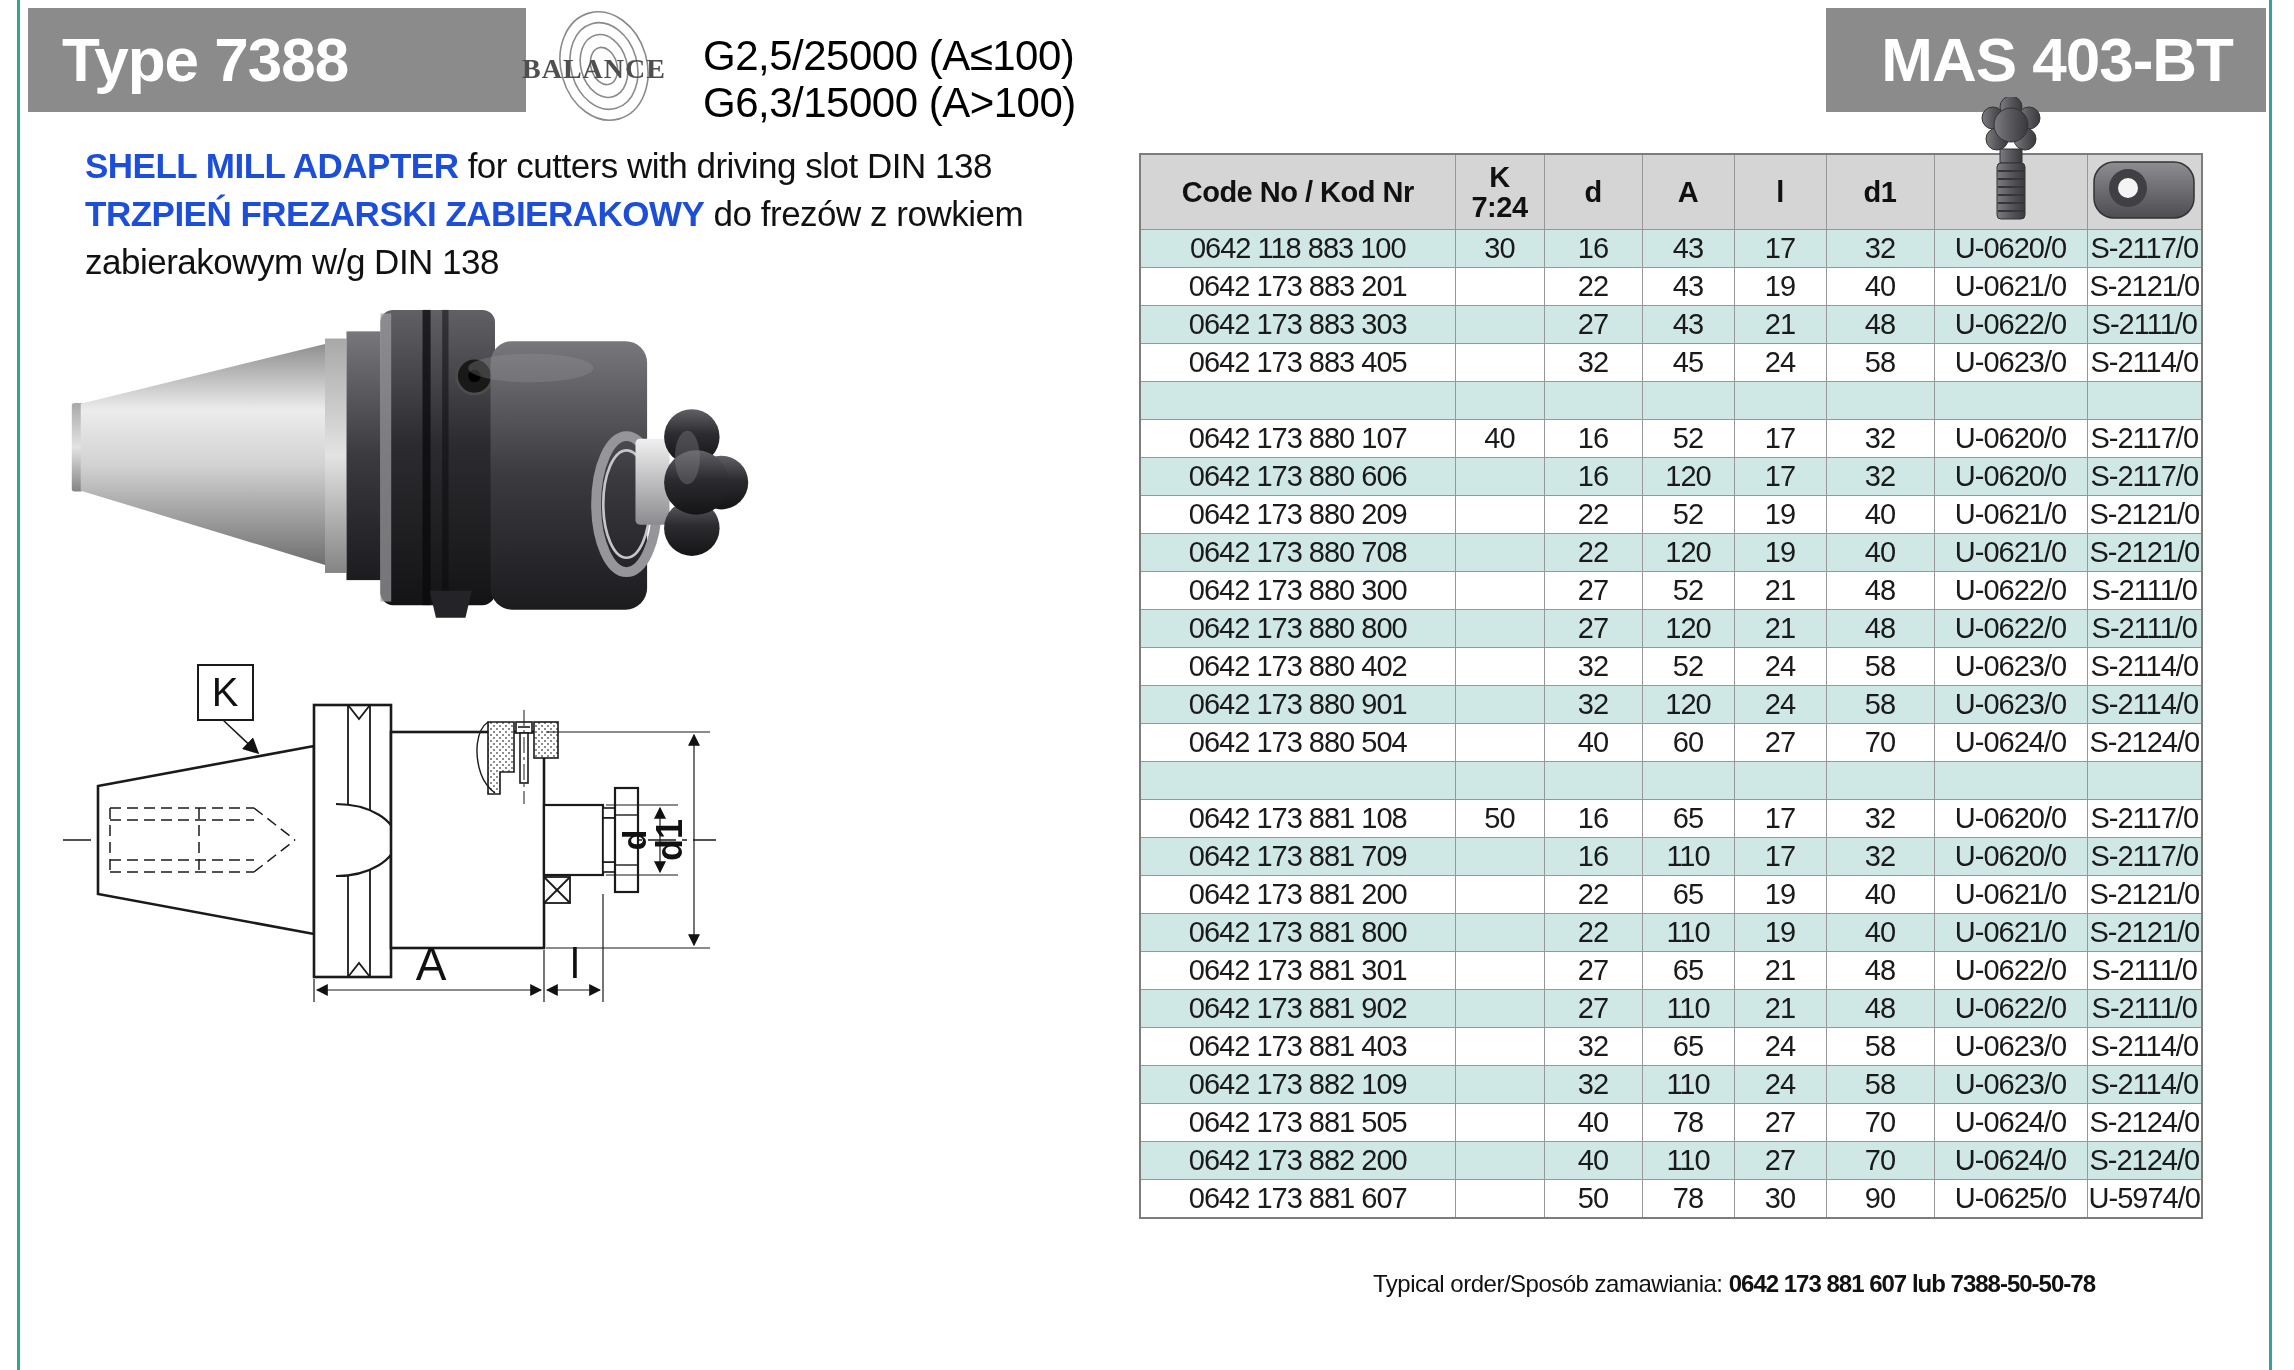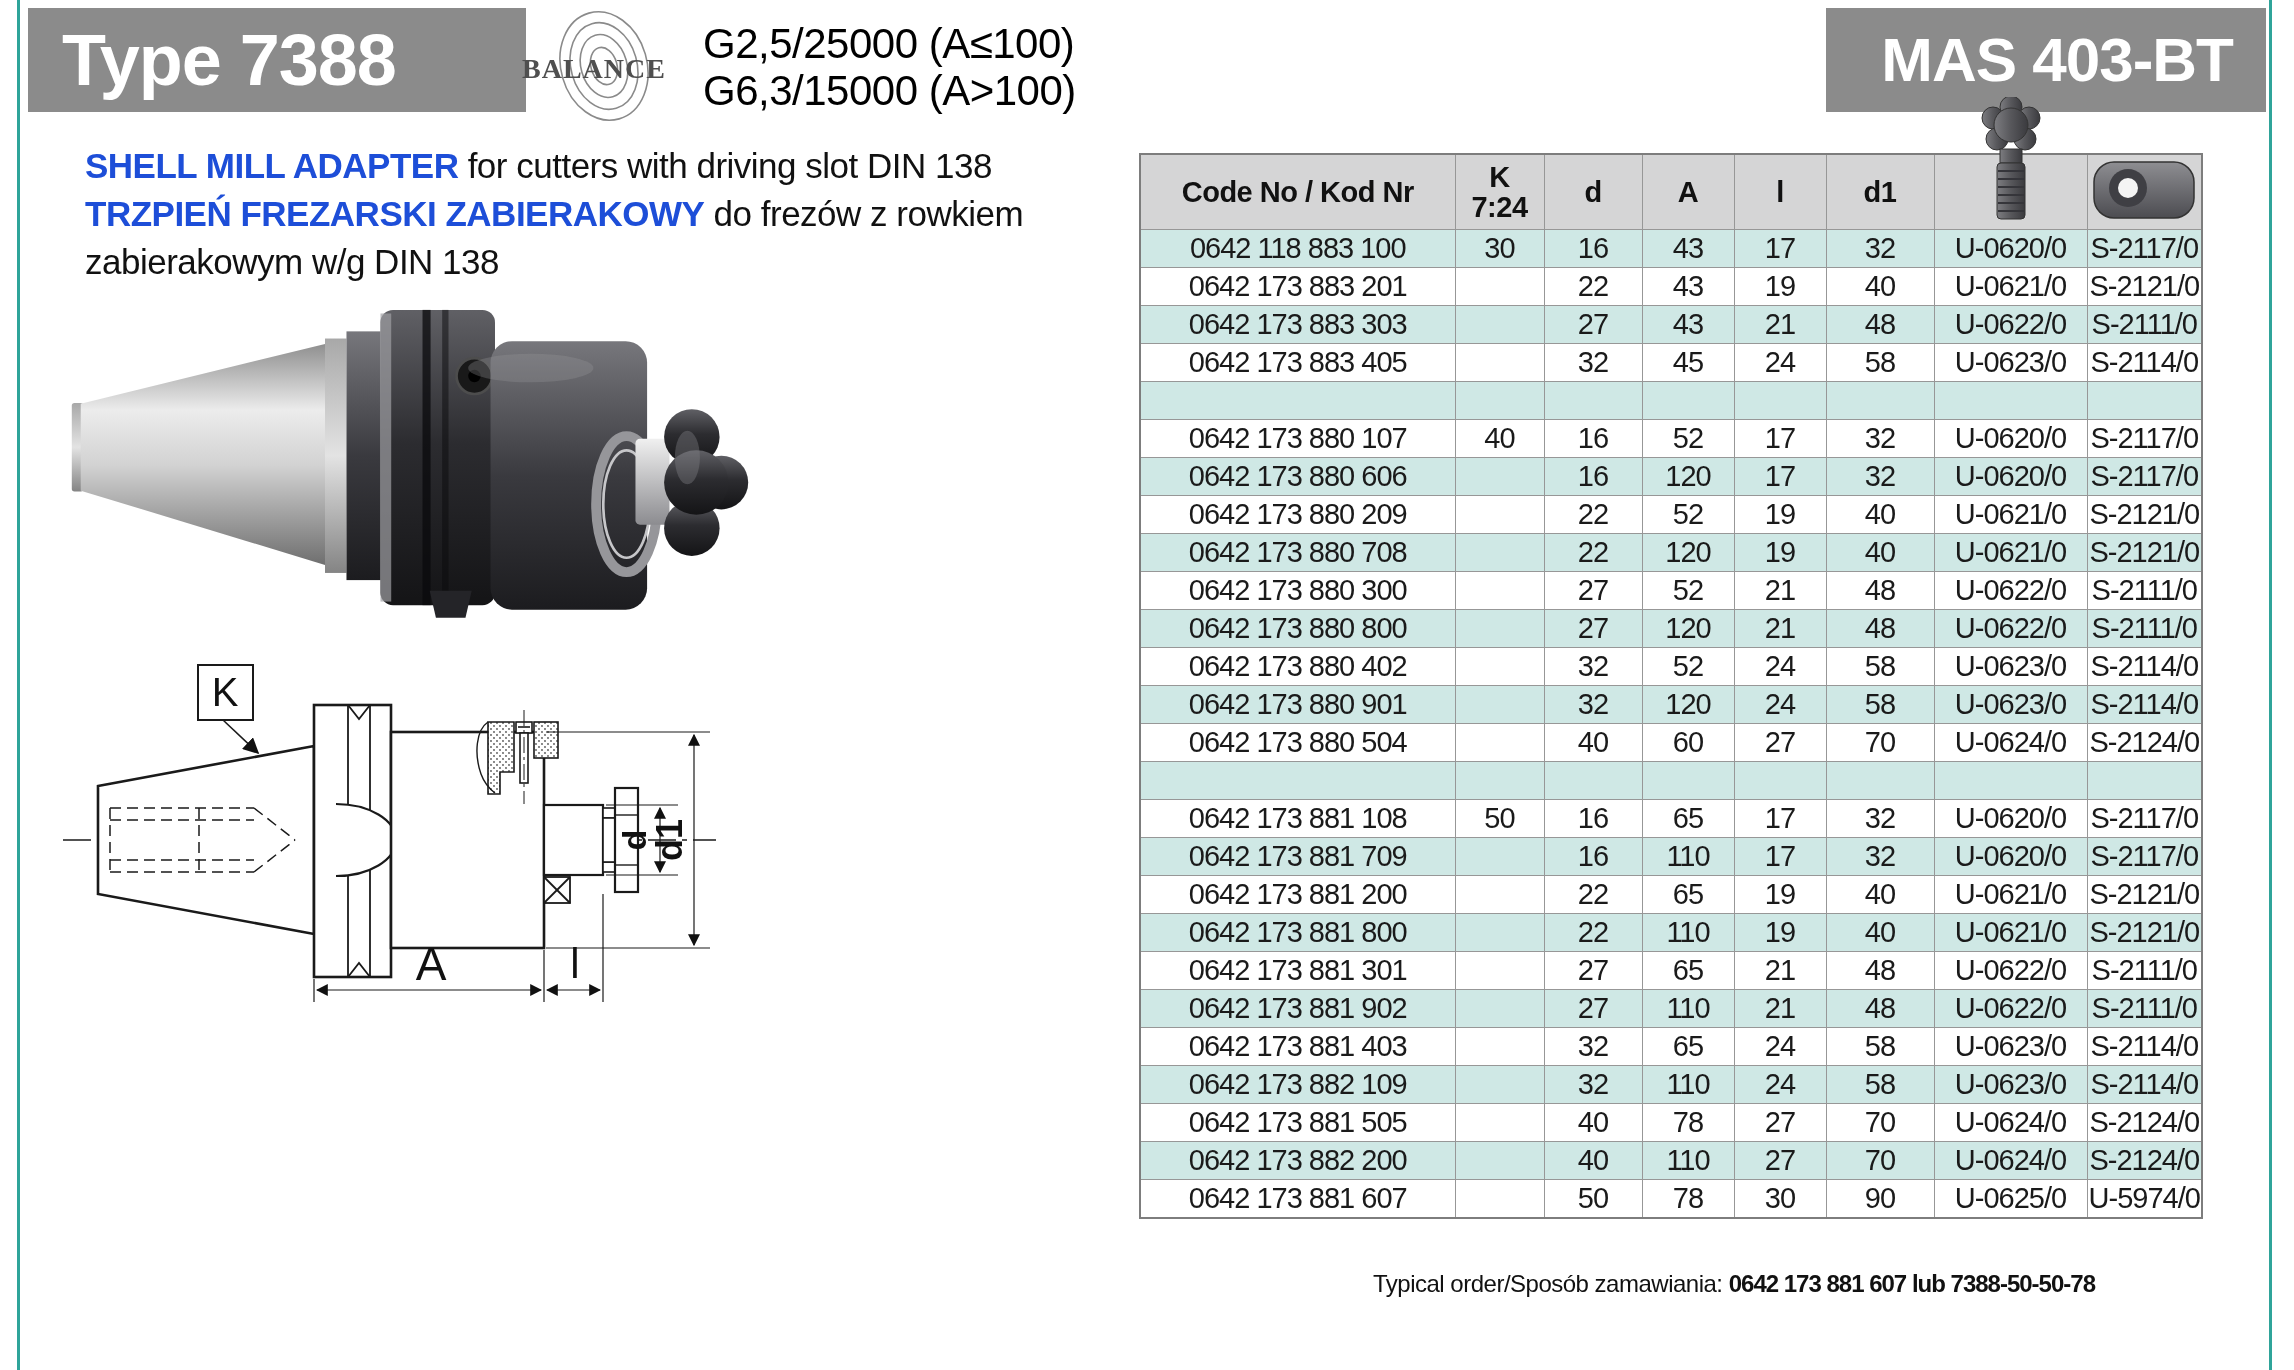--- a/index.html
+++ b/index.html
@@ -3,25 +3,25 @@
 <meta charset="utf-8">
 <style>
   html,body{margin:0;padding:0;background:#fff;}
   .page{position:relative;width:2294px;height:1370px;background:#fff;overflow:hidden;
         font-family:"Liberation Sans",sans-serif;color:#111;}
   .abs{position:absolute;}
   .rule{position:absolute;top:0;width:3px;height:1370px;background:#2fa49a;}
   .rule-left{left:17px;}
   .rule-right{left:2269px;}
   .type-box{left:28px;top:8px;width:464px;height:104px;background:#8b8b8b;color:#fff;
-            font-size:72px;font-weight:bold;line-height:104px;padding-left:34px;letter-spacing:-1px;}
+            font-size:62px;font-weight:bold;line-height:104px;padding-left:34px;letter-spacing:-1px;}
   .mas-box{left:1826px;top:8px;width:440px;height:104px;background:#8b8b8b;color:#fff;
            font-size:62px;font-weight:bold;line-height:104px;text-align:right;
            padding-right:33px;box-sizing:border-box;letter-spacing:-1px;}
-  .grades{left:703px;top:20px;font-size:42px;line-height:47px;color:#000;letter-spacing:-0.5px;}
+  .grades{left:703px;top:32px;font-size:42px;line-height:47px;color:#000;letter-spacing:-0.5px;}
   .title-line{font-size:35px;letter-spacing:-0.5px;white-space:nowrap;}
   .t-en{left:85px;top:146px;}
   .t-pl{left:85px;top:194px;}
   .t-pl2{left:85px;top:242px;}
   .hl{color:#1d4ed8;font-weight:bold;}
   .spec-table{position:absolute;left:1139px;top:153px;border-collapse:collapse;table-layout:fixed;
               width:1062px;border:2px solid #7d7d7d;}
   .spec-table th,.spec-table td{border:1px solid #979797;padding:0;text-align:center;vertical-align:middle;}
   .spec-table th{height:74px;background:#d5d5d6;font-size:29px;font-weight:bold;line-height:30px;letter-spacing:-0.5px;}
   .spec-table td{height:37px;font-size:29px;letter-spacing:-1px;color:#1a1a1a;}

